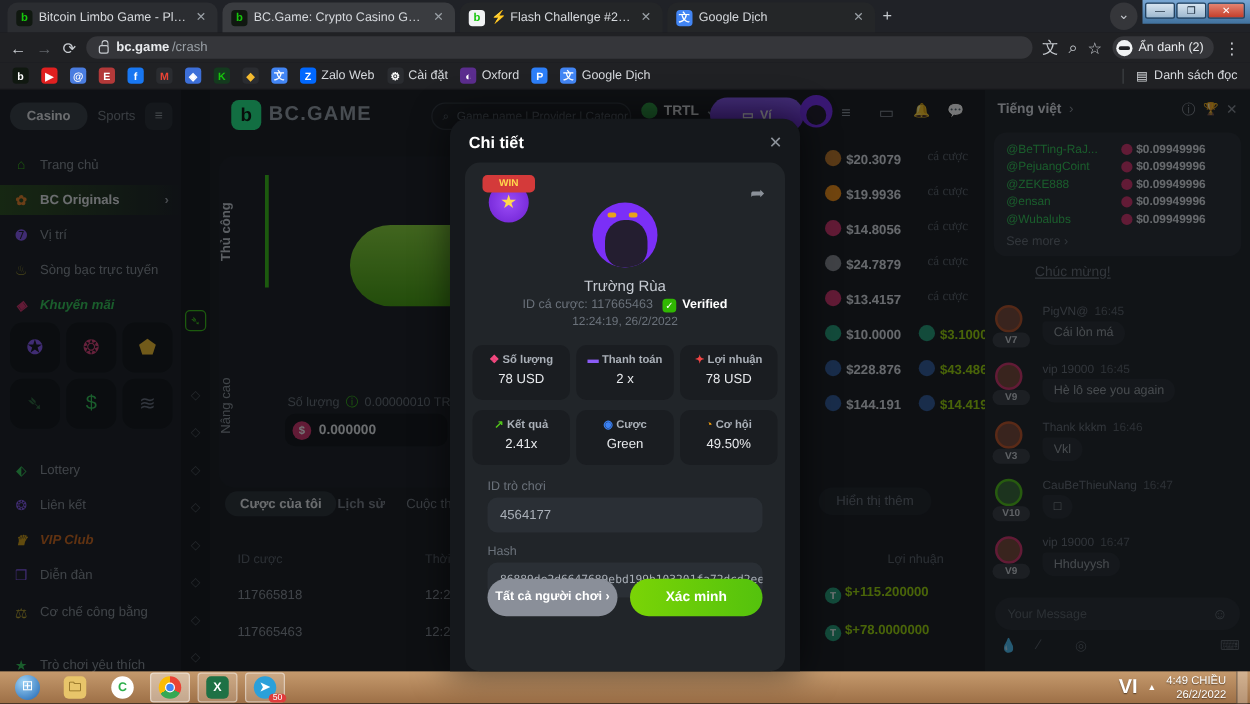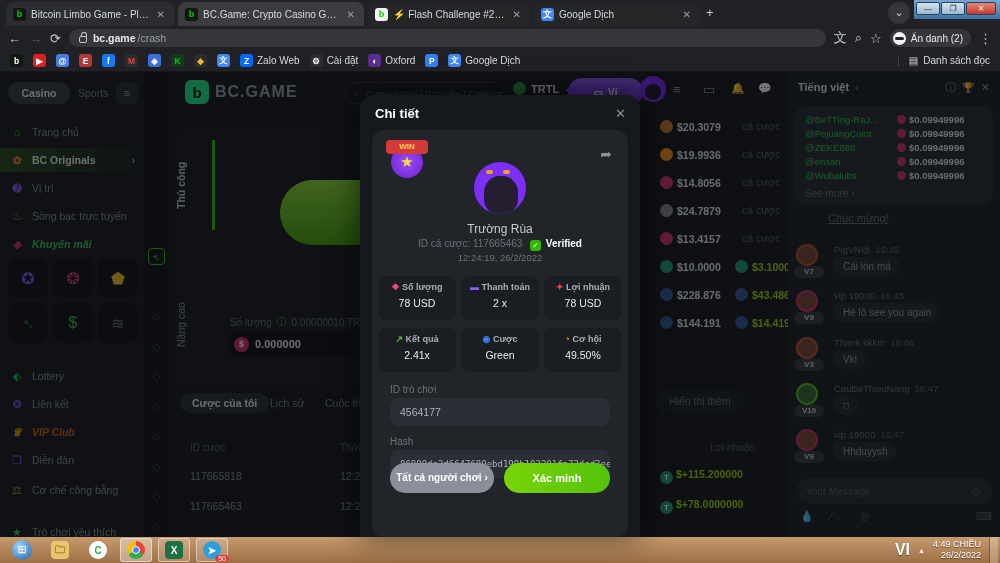--- a/index.html
+++ b/index.html
@@ -82,21 +82,21 @@
   .btab.on { background:#2d3339; border-radius:12px; padding:4px 12px; color:#e8eaed; font-weight:bold; top:321px; }
   .thead { position:absolute; top:370px; color:#5d646c; font-size:10px; }
   .trow { position:absolute; color:#8b9199; font-size:10.5px; }
   .profit { color:#9ed80b; font-weight:bold; }
   .tcoin { display:inline-block; width:13px; height:13px; border-radius:50%; background:#26a17b; color:#fff; font-size:8px; text-align:center; line-height:13px; font-weight:bold; margin-right:3px; vertical-align:-2px; }
 
   
   #betlist { position:absolute; left:560px; top:40px; width:228px; height:330px; }
   .brow { position:absolute; left:0; width:228px; height:20px; font-size:10.5px; white-space:nowrap; }
   .brow .amt { position:absolute; left:100px; font-weight:bold; color:#dfe3e8; }
-  .brow .st { position:absolute; left:182px; color:#5d646c; }
+  .brow .st { position:absolute; left:182px; color:#5d646c;font-family:Liberation Serif, serif; }
   .brow .pf { position:absolute; left:175px; font-weight:bold; color:#9ed80b; }
   .ccoin { display:inline-block; width:13px; height:13px; border-radius:50%; margin-right:4px; vertical-align:-2px; }
   #showmore-bets { position:absolute; left:95px; top:278px; background:#22262c; border-radius:12px; padding:5px 14px; color:#6b727b; font-size:10.5px; }
 
   
   #chat { position:absolute; left:788px; top:0; width:212px; height:465px; background:#22262b; }
   #chat-head { position:absolute; left:0; top:0; width:212px; height:30px; display:flex; align-items:center; gap:6px; padding:0 10px; }
   #chat-head .lang { font-weight:bold; color:#dfe3e8; font-size:11px; }
   #winners { position:absolute; left:7px; top:34px; width:198px; background:#2a2f35; border-radius:10px; padding:6px 10px; }
   .wrow { display:flex; align-items:center; height:14px; font-size:9.5px; }
@@ -390,21 +390,21 @@
       <div id="amt-input">
         <span class="dol">$</span>
         <span>0.000000</span>
       </div>
       <div class="mulbox" style="left:190px;">/2</div>
       <div class="mulbox" style="left:221px;">x2</div>
       <div class="mulbox" style="left:252px;background:#1b1f24;">⇅</div>
     </div>
 
     <div class="btab on" style="left:180px;">Cược của tôi</div>
-    <div class="btab" style="left:270px;">Lịch sử</div>
+    <div class="btab" style="left:270px;font-weight:bold;">Lịch sử</div>
     <div class="btab" style="left:325px;">Cuộc thi</div>
     <div class="thead" style="left:190px;">ID cược</div>
     <div class="thead" style="left:340px;">Thời gian</div>
     <div class="thead" style="left:710px;">Lợi nhuận</div>
     <div class="trow" style="left:190px;top:398px;">117665818</div>
     <div class="trow" style="left:340px;top:398px;width:22px;overflow:hidden;">12:25</div>
     <div class="trow" style="left:660px;top:396px;"><span class="tcoin">T</span><span class="profit">$+115.200000</span></div>
     <div class="trow" style="left:190px;top:428px;">117665463</div>
     <div class="trow" style="left:340px;top:428px;width:22px;overflow:hidden;">12:24</div>
     <div class="trow" style="left:660px;top:426px;"><span class="tcoin">T</span><span class="profit">$+78.0000000</span></div>

